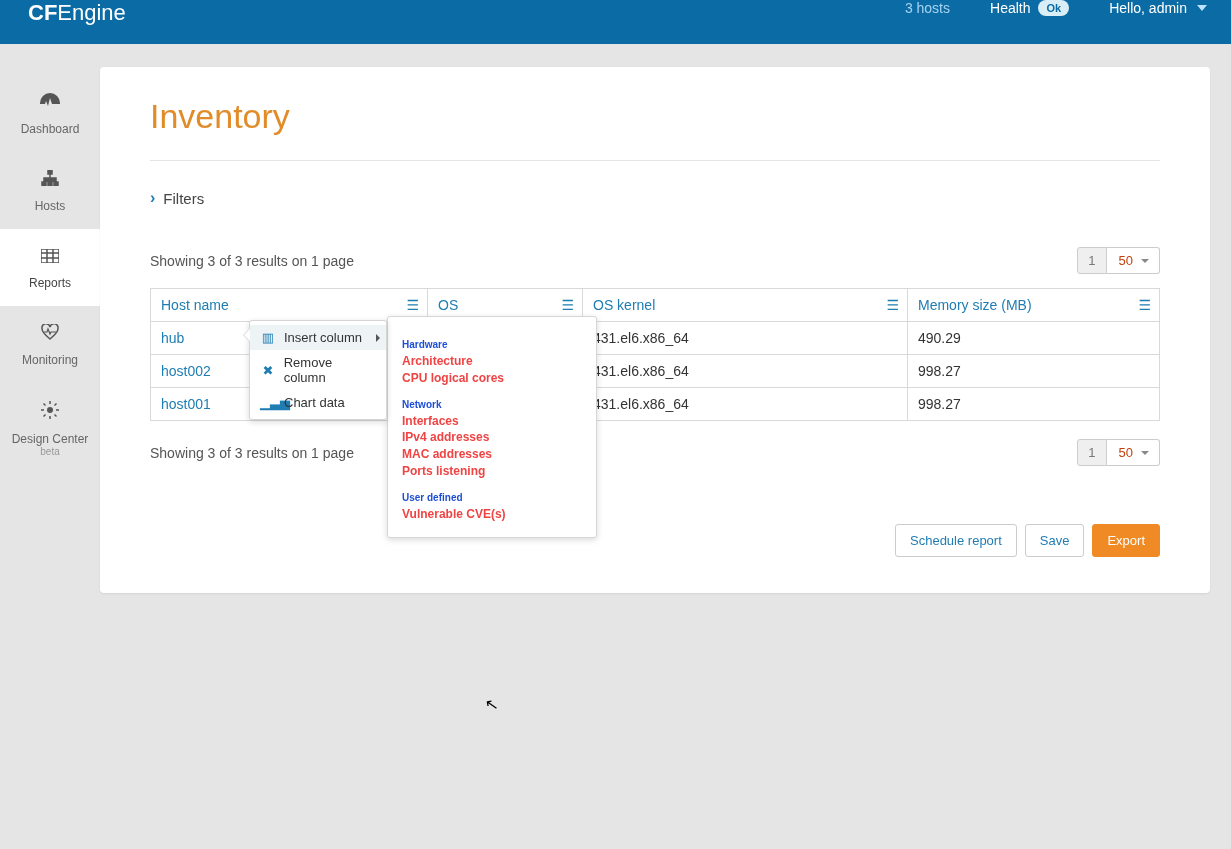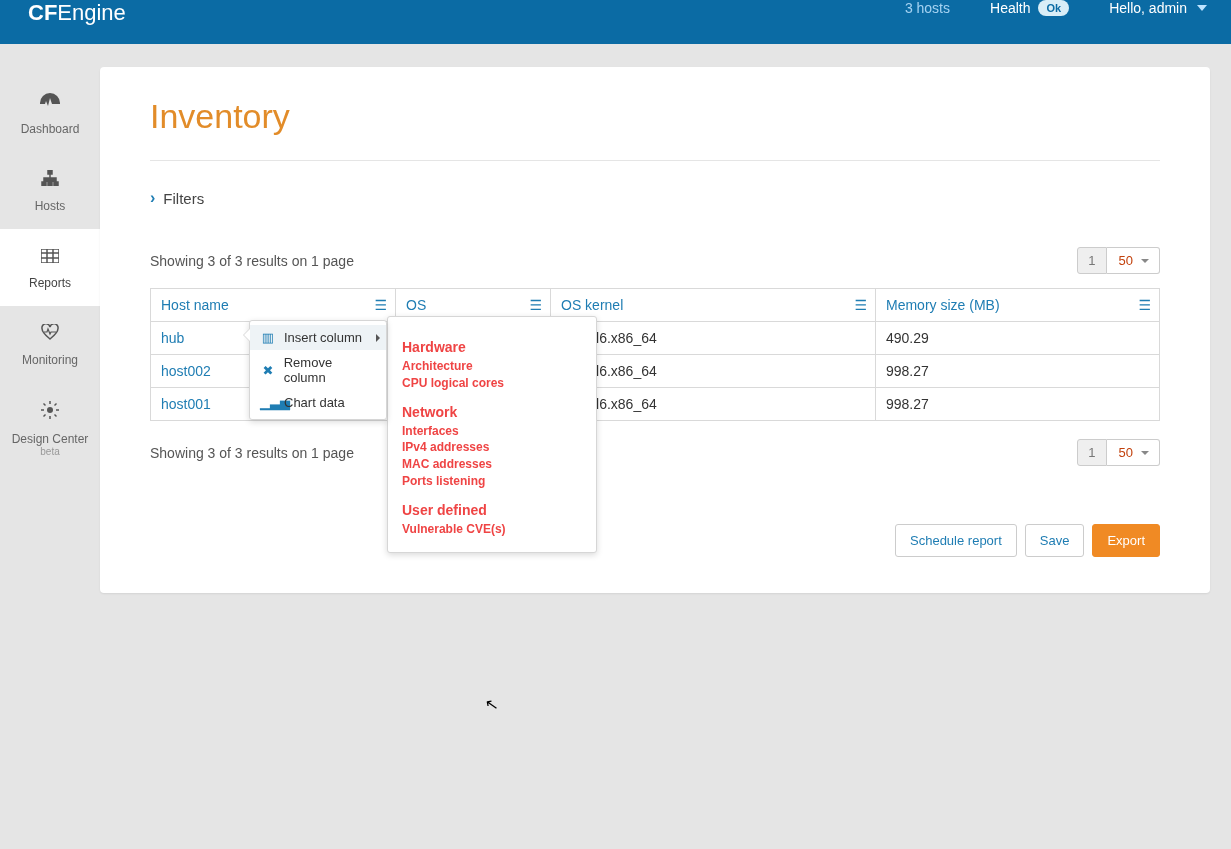--- a/index.html
+++ b/index.html
@@ -133,21 +133,21 @@
     font-weight: 400;
     font-size: 14px;
   }
   .tbl th { color: #1f7db3; position: relative; }
   .th-menu {
     position: absolute; right: 8px; top: 50%; transform: translateY(-50%);
     color: #1f7db3; font-size: 14px; cursor: pointer;
   }
   .linktext { color: #1f7db3; }
 
-  .col-host { width: 245px; margin-top: 28px; }
+  .col-host { width: 277px; margin-top: 28px; }
   .col-os   { width: 155px; }
   .col-kernel { width: 325px; }
   .col-mem  { width: auto; }
 
   .list-meta.bottom { margin-top: 18px; }
 
   .actions {
     margin-top: 58px;
     display: flex;
     justify-content: flex-end;
@@ -220,21 +220,21 @@
     z-index: 9;
   }
   .submenu input {
     width: 100%;
     border: 1px solid #ccc;
     border-radius: 3px;
     padding: 6px 8px;
     font-size: 13px;
   }
   .sm-block { margin-top: 12px; }
-  .sm-head { font-weight: 700; color: #ef4444; font-size: 14px; margin-bottom: 3px; }
+  .sm-head { font-weight: 700; color: #1d4ed8; font-size: 10px; margin-bottom: 3px; }
   .sm-link { color: #ef4444; font-size: 12px; line-height: 1.4; cursor: pointer; font-weight: bold; }
 
   
   .cursor {
     position: absolute;
     left: 485px; top: 695px;
     font-size: 16px; color: #000;
     z-index: 20;
     transform: rotate(-10deg);
   }

